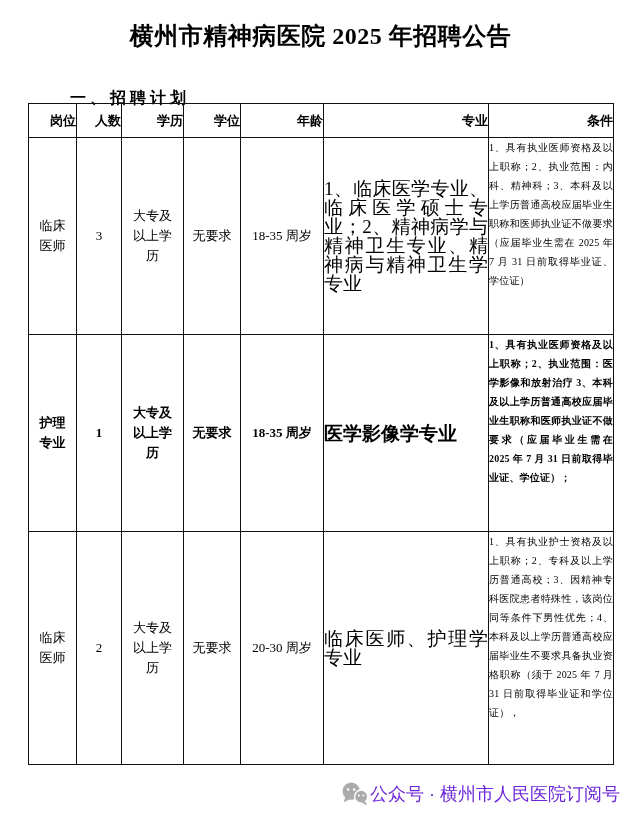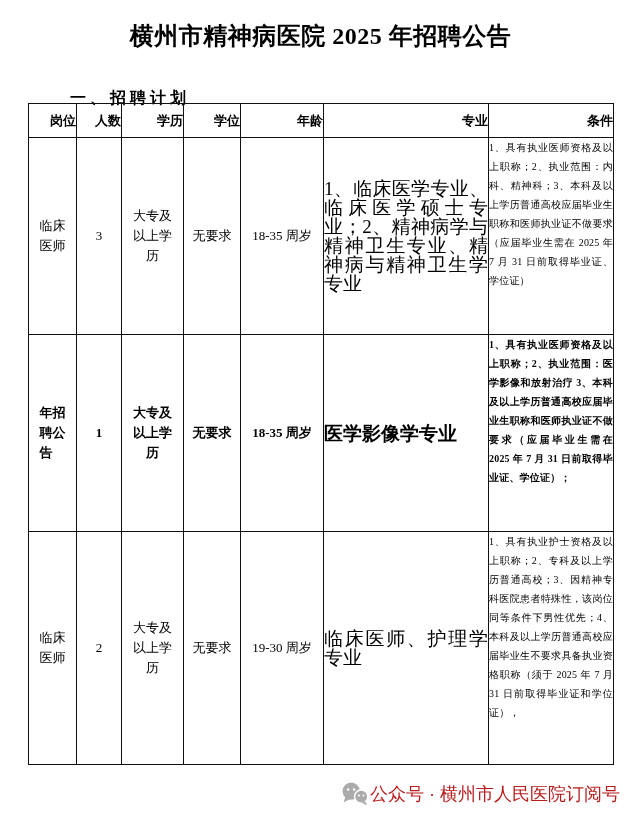--- a/index.html
+++ b/index.html
@@ -85,21 +85,21 @@
   }
   .footer {
     position: absolute;
     top: 782px;
     right: 21px;
     display: flex;
     align-items: center;
     gap: 1px;
     font-family: "Liberation Sans", "DejaVu Sans", sans-serif;
     font-size: 18px;
-    color: #b91c1c;
+    color: #6d28d9;
     white-space: nowrap;
   }
   .wc-icon {
     display: inline-block;
     width: 28px;
     height: 24px;
     line-height: 0;
   }
 </style>
 </head>
@@ -136,34 +136,34 @@
       <tr class="row-1">
         <td class="c-center"><span class="wrap2">临床医师</span></td>
         <td class="c-center">3</td>
         <td class="c-center"><span class="wrap3">大专及以上学历</span></td>
         <td class="c-center">无要求</td>
         <td class="c-center">18-35 周岁</td>
         <td class="c-major">1、临床医学专业、临床医学硕士专业；2、精神病学与精神卫生专业、精神病与精神卫生学专业</td>
         <td class="c-cond">1、具有执业医师资格及以上职称；2、执业范围：内科、精神科；3、本科及以上学历普通高校应届毕业生职称和医师执业证不做要求（应届毕业生需在 2025 年 7 月 31 日前取得毕业证、学位证）</td>
       </tr>
       <tr class="row-2">
-        <td class="c-center"><span class="wrap2">年招聘公告</span></td>
+        <td class="c-center"><span class="wrap2">护理专业</span></td>
         <td class="c-center">1</td>
         <td class="c-center"><span class="wrap3">大专及以上学历</span></td>
         <td class="c-center">无要求</td>
         <td class="c-center">18-35 周岁</td>
         <td class="c-major">医学影像学专业</td>
         <td class="c-cond">1、具有执业医师资格及以上职称；2、执业范围：医学影像和放射治疗 3、本科及以上学历普通高校应届毕业生职称和医师执业证不做要求（应届毕业生需在 2025 年 7 月 31 日前取得毕业证、学位证）；</td>
       </tr>
       <tr class="row-3">
         <td class="c-center"><span class="wrap2">临床医师</span></td>
         <td class="c-center">2</td>
         <td class="c-center"><span class="wrap3">大专及以上学历</span></td>
         <td class="c-center">无要求</td>
-        <td class="c-center">19-30 周岁</td>
+        <td class="c-center">20-30 周岁</td>
         <td class="c-major">临床医师、护理学专业</td>
         <td class="c-cond">1、具有执业护士资格及以上职称；2、专科及以上学历普通高校；3、因精神专科医院患者特殊性，该岗位同等条件下男性优先；4、本科及以上学历普通高校应届毕业生不要求具备执业资格职称（须于 2025 年 7 月 31 日前取得毕业证和学位证），</td>
       </tr>
     </tbody>
   </table>
 
   <div class="footer">
     <span class="wc-icon">
       <svg width="28" height="24" viewBox="0 0 28 24" xmlns="http://www.w3.org/2000/svg">
         <g fill="#ababab">

